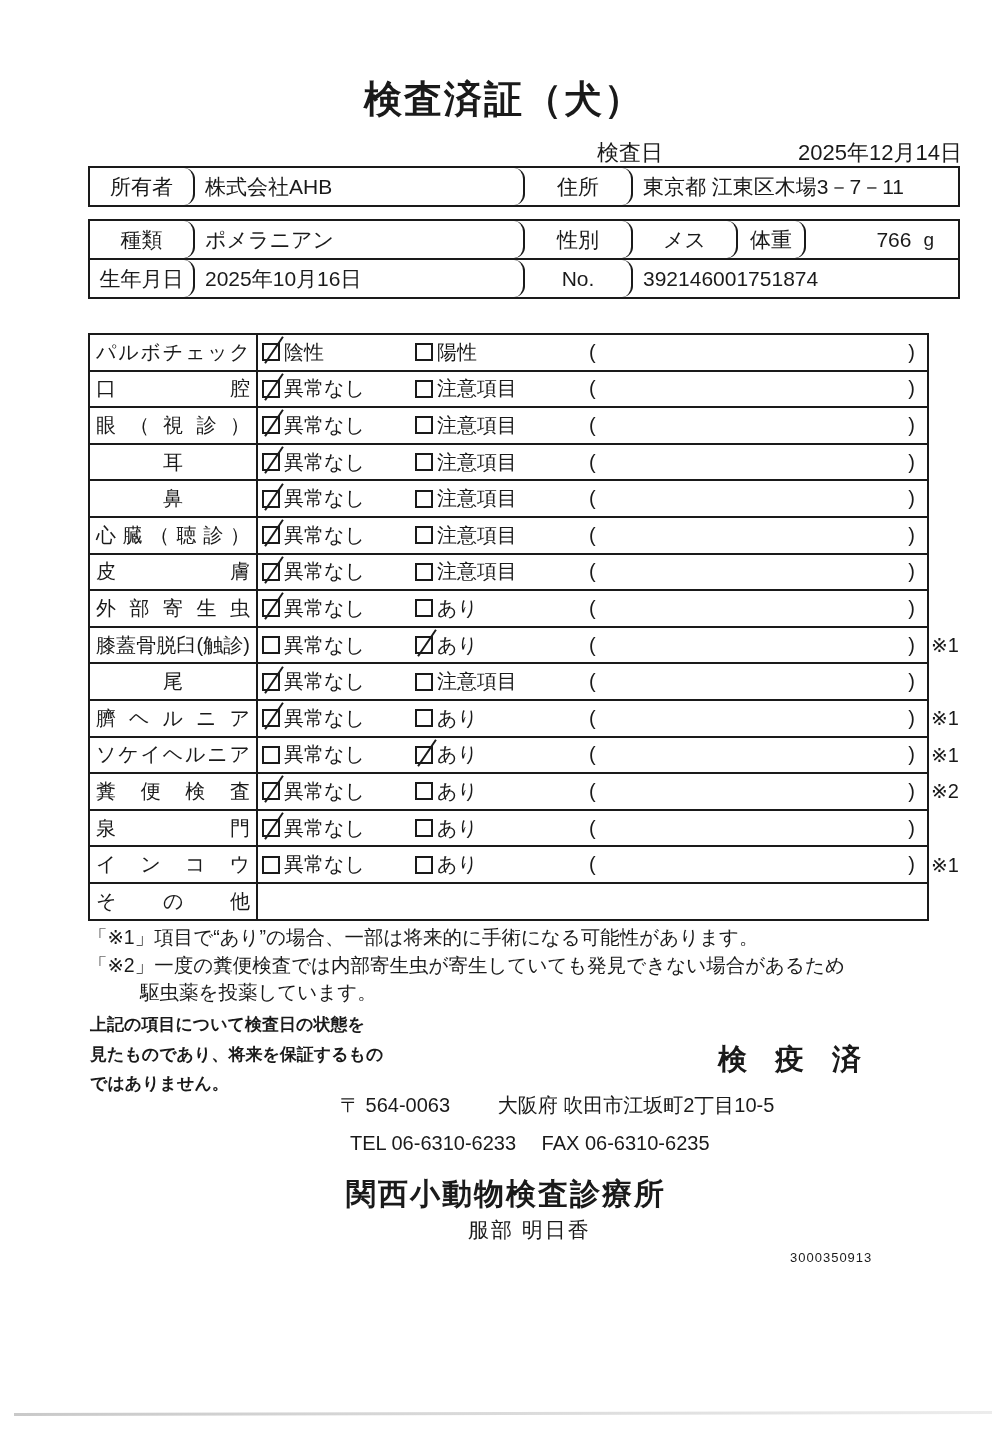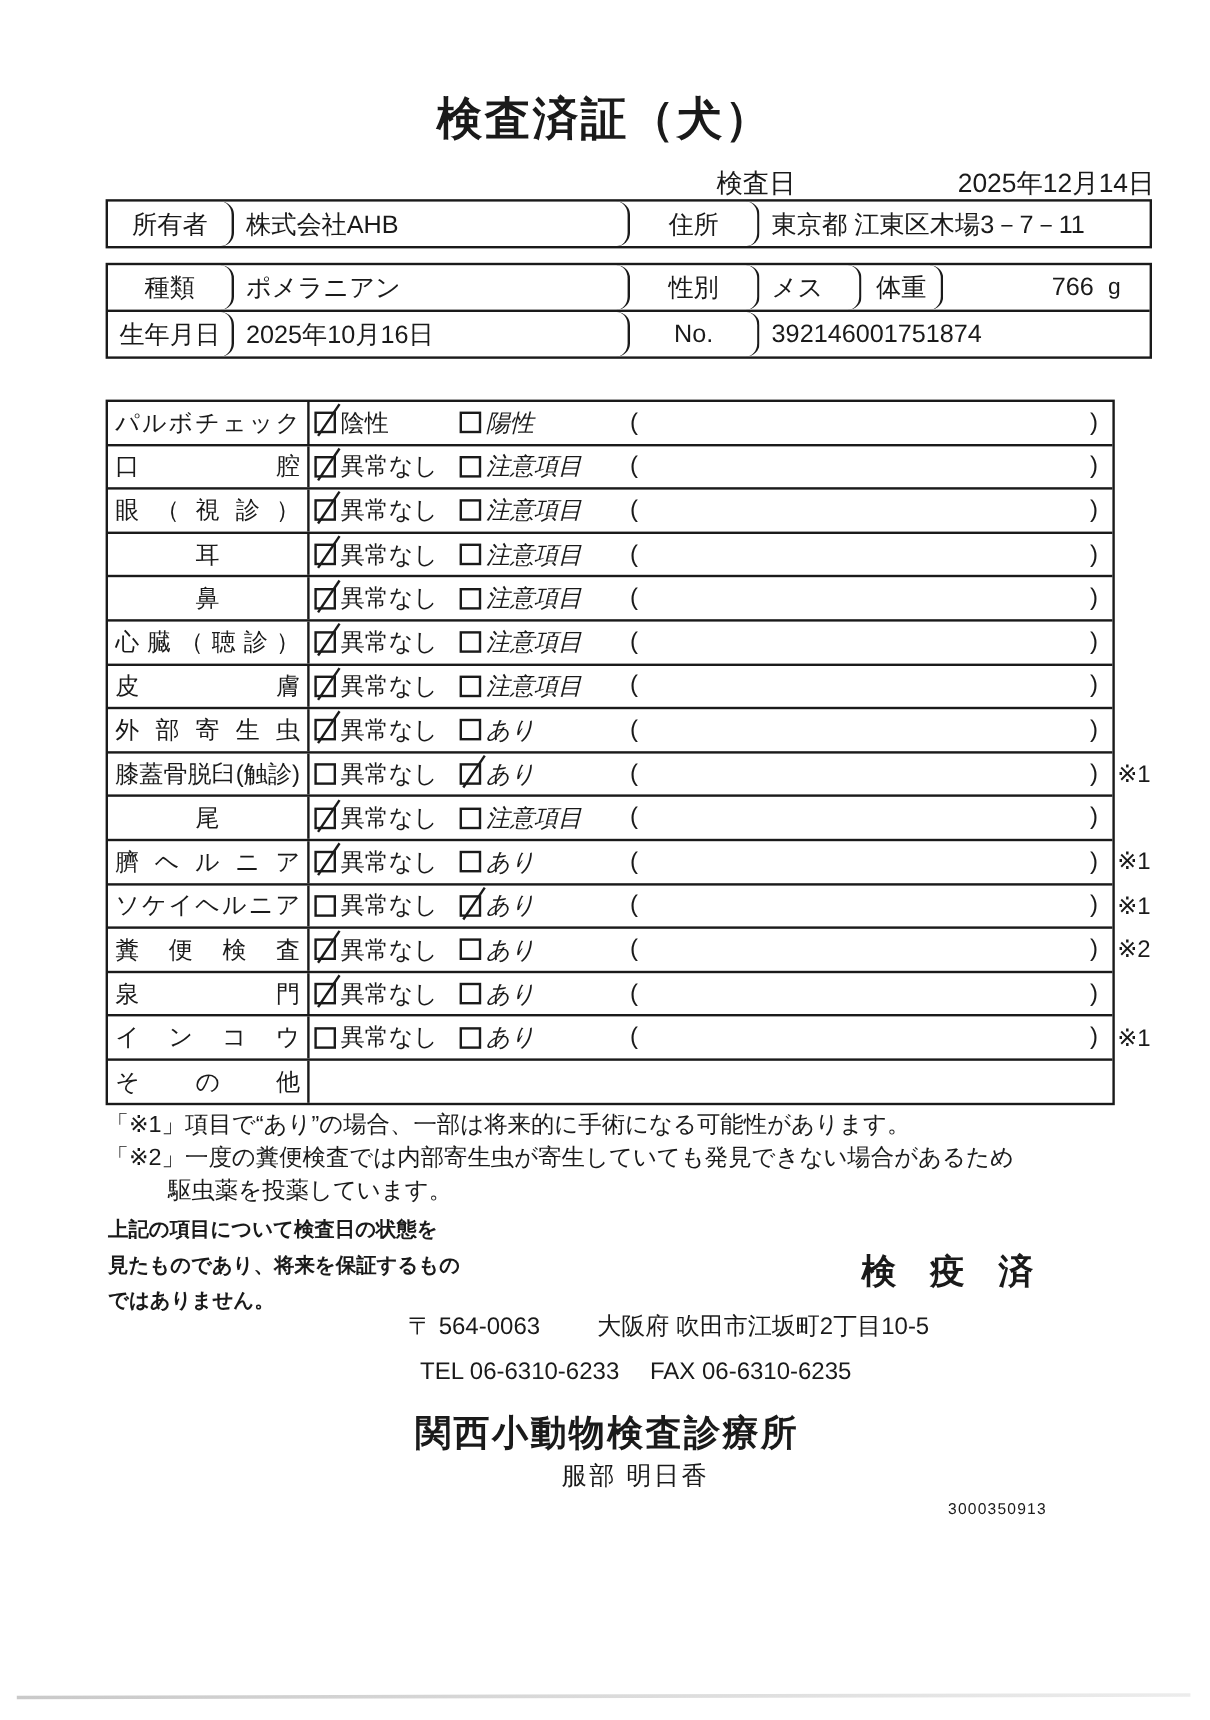--- a/index.html
+++ b/index.html
@@ -10,21 +10,21 @@
          font-size:38px;font-weight:700;letter-spacing:2px;}
 
   .insp-label{position:absolute;left:597px;top:138px;font-size:22px;}
   .insp-date{position:absolute;right:46px;top:138px;font-size:22px;}
 
   .cell{display:flex;align-items:center;box-sizing:border-box;font-size:21px;border-radius:11px;}
   .lab{justify-content:center;}
   .val{padding-left:10px;}
   .br{border-right:2px solid #1a1a1a;}
   .w105{width:105px;flex:none;} .w330{width:330px;flex:none;}
-  .w88{width:108px;flex:none;}  .w85{width:85px;flex:none;}
+  .w88{width:108px;flex:none;}  .w85{width:85px;flex:none;margin-left:20px;}
   .w68{width:68px;flex:none;}  .flex1{flex:1;}
 
   .owner-tbl{position:absolute;left:88px;top:166px;width:872px;height:41px;
              border:2px solid #1a1a1a;display:flex;box-sizing:border-box;}
   .pet-tbl{position:absolute;left:88px;top:219px;width:872px;
            border:2px solid #1a1a1a;box-sizing:border-box;}
   .prow{display:flex;height:37px;}
   .pr1{border-bottom:2px solid #1a1a1a;}
   .weight-val{justify-content:flex-end;padding-right:24px;}
   .weight-val .unit{margin-left:12px;font-size:19px;}
@@ -34,24 +34,24 @@
   .ctable{position:absolute;left:88px;top:333px;width:841px;
           border:2px solid #1a1a1a;box-sizing:border-box;}
   .crow{display:flex;height:34.6px;border-bottom:2px solid #1a1a1a;
         position:relative;align-items:stretch;font-size:20px;}
   .crow:last-child{border-bottom:none;}
   .crow-label{width:154px;padding:0 6px;border-right:2px solid #1a1a1a;
               display:flex;align-items:center;flex:none;}
   .lbl-inner{width:100%;display:block;}
   .lbl-justify{text-align:justify;text-align-last:justify;text-justify:inter-character;}
   .lbl-center{text-align:center;text-align-last:center;}
-  .crow-body{flex:1;display:flex;align-items:center;position:relative;}
+  .crow-body{flex:1;display:flex;align-items:center;position:relative;gap:32px;}
   .opt{display:flex;align-items:center;}
   .opt1{margin-left:4px;width:121px;flex:none;}
-  .opt2{width:142px;flex:none;font-style:italic;}
+  .opt2{width:142px;flex:none;}
   .cbx{width:14px;height:14px;border:2px solid #1a1a1a;position:relative;
        margin-right:4px;flex:none;}
   .cbx.checked::after{content:"";position:absolute;left:9px;top:-11px;width:2px;height:32px;
        background:#1a1a1a;transform:rotate(34deg);}
   .paren-open{flex:none;}
   .spacer{flex:1;}
   .paren-close{flex:none;margin-right:12px;}
   .crow-note{position:absolute;right:-50px;top:50%;transform:translateY(-50%);
              width:46px;font-size:20px;text-align:left;}
 

